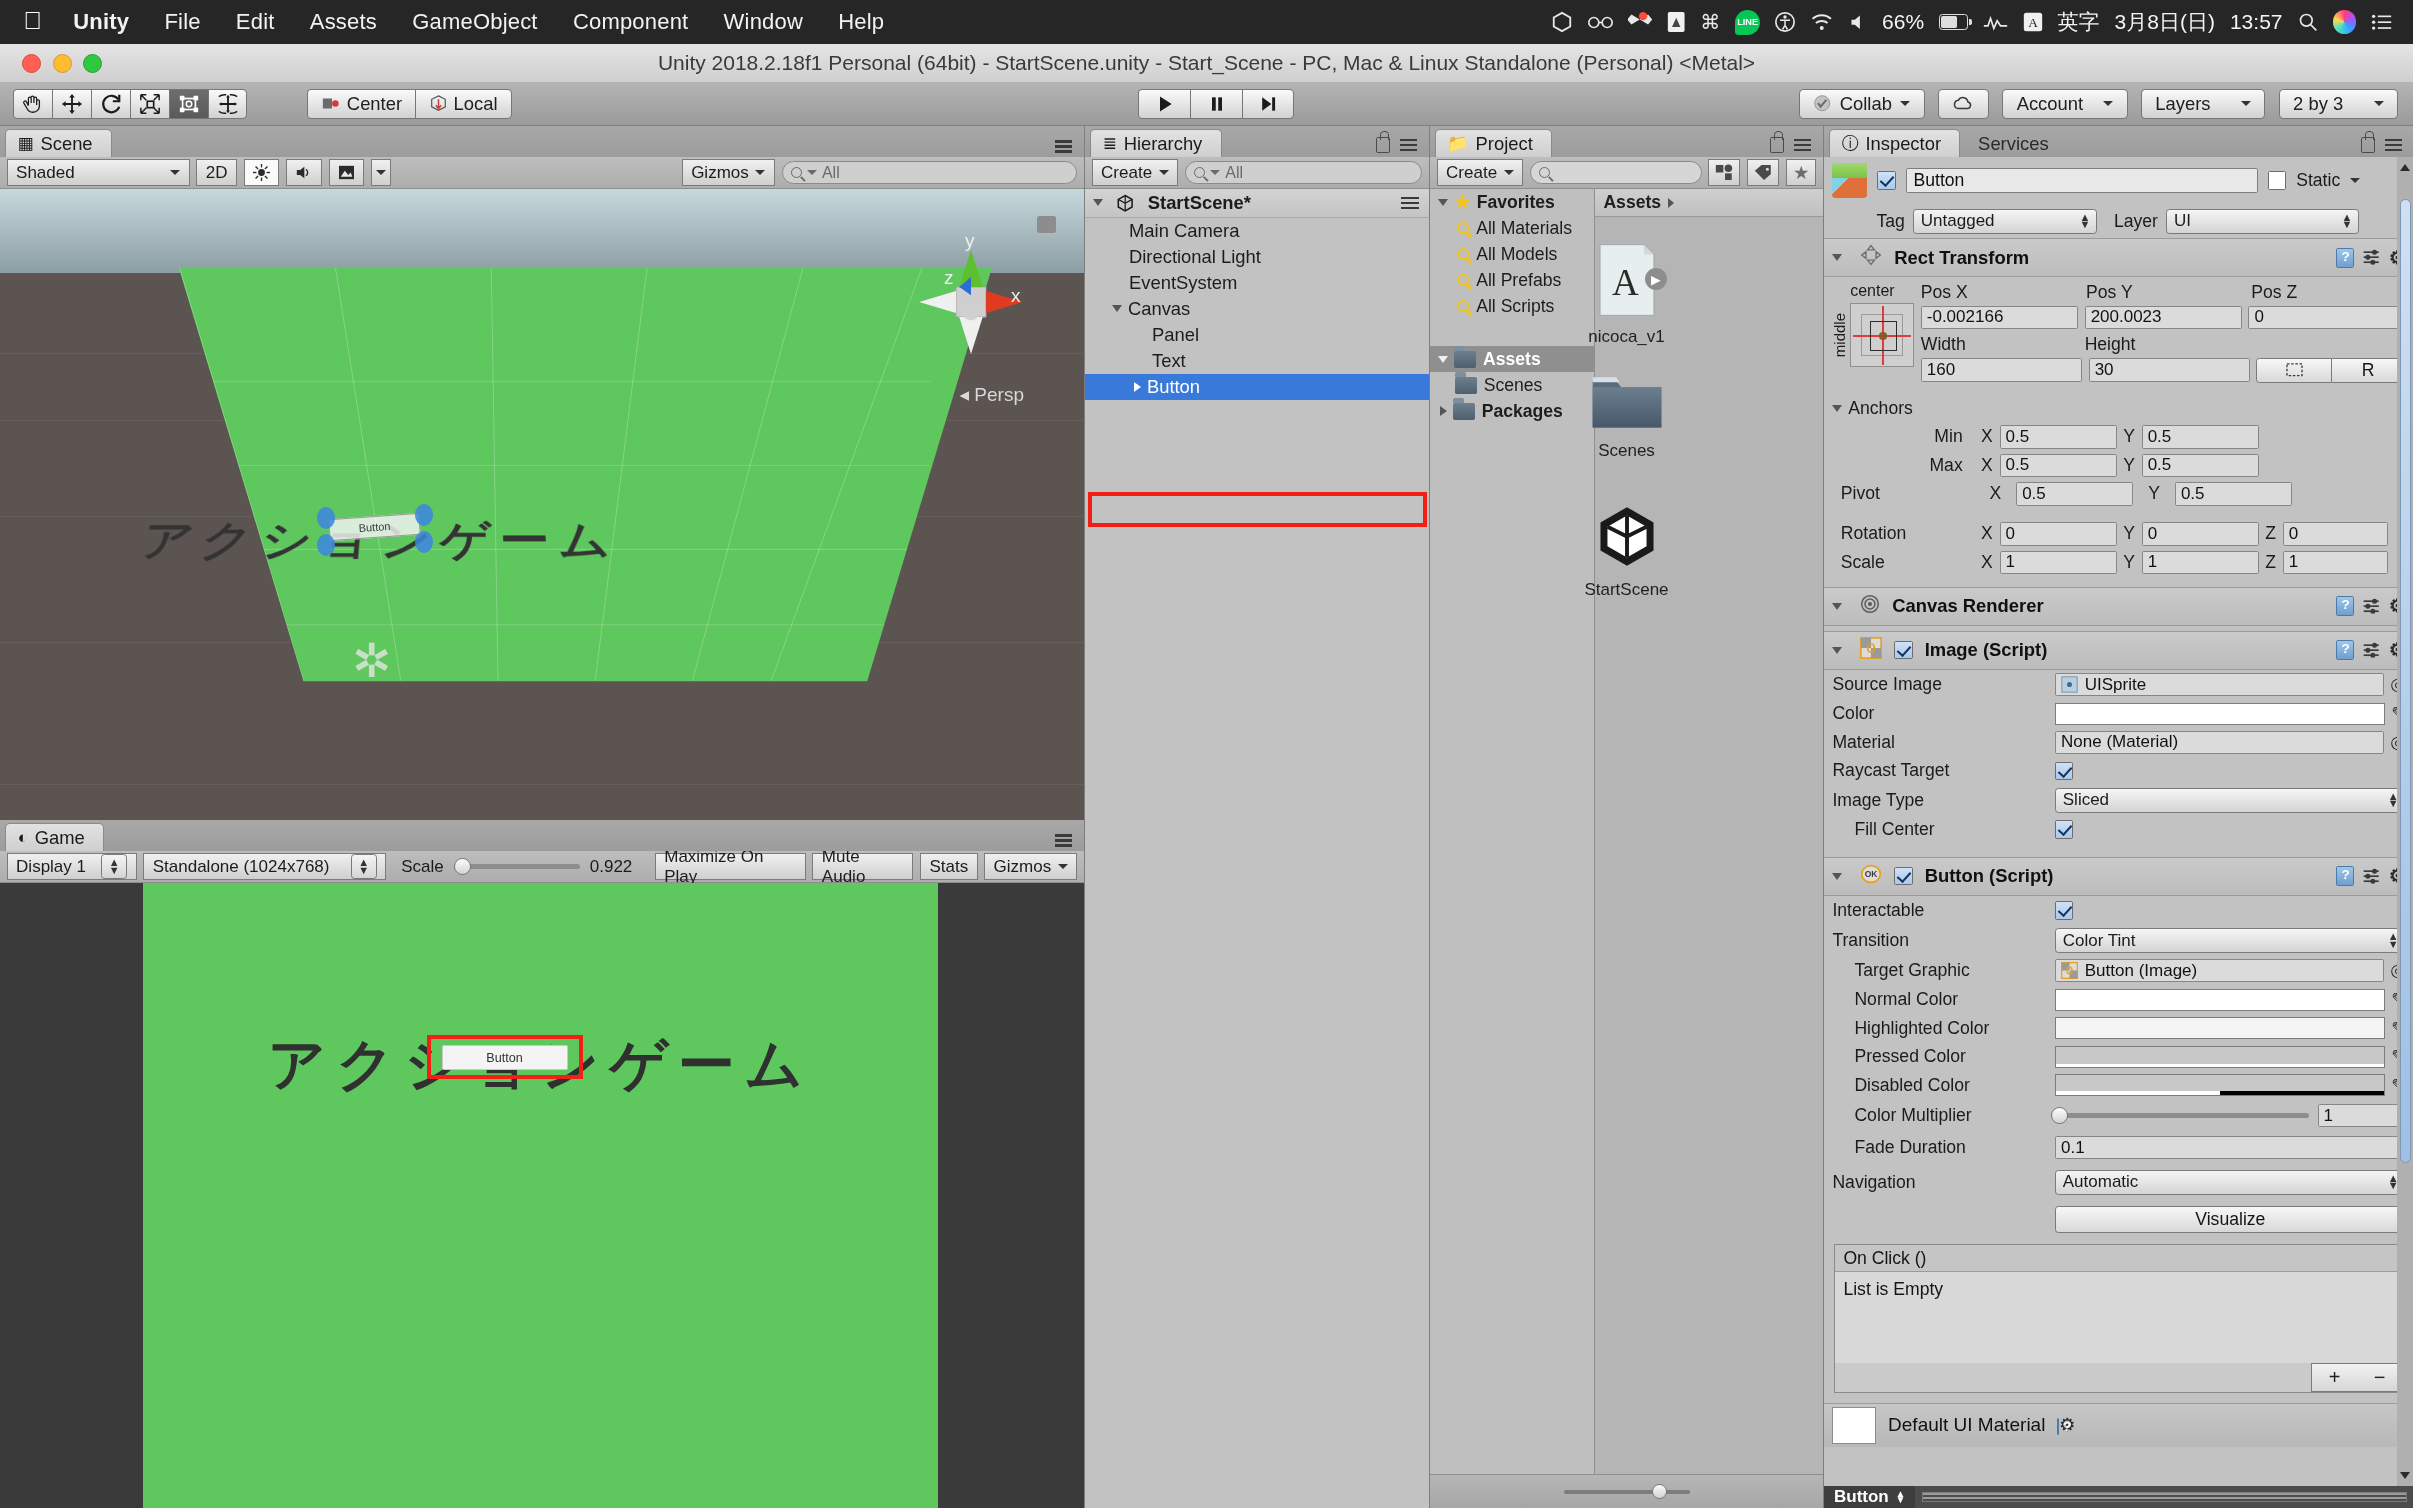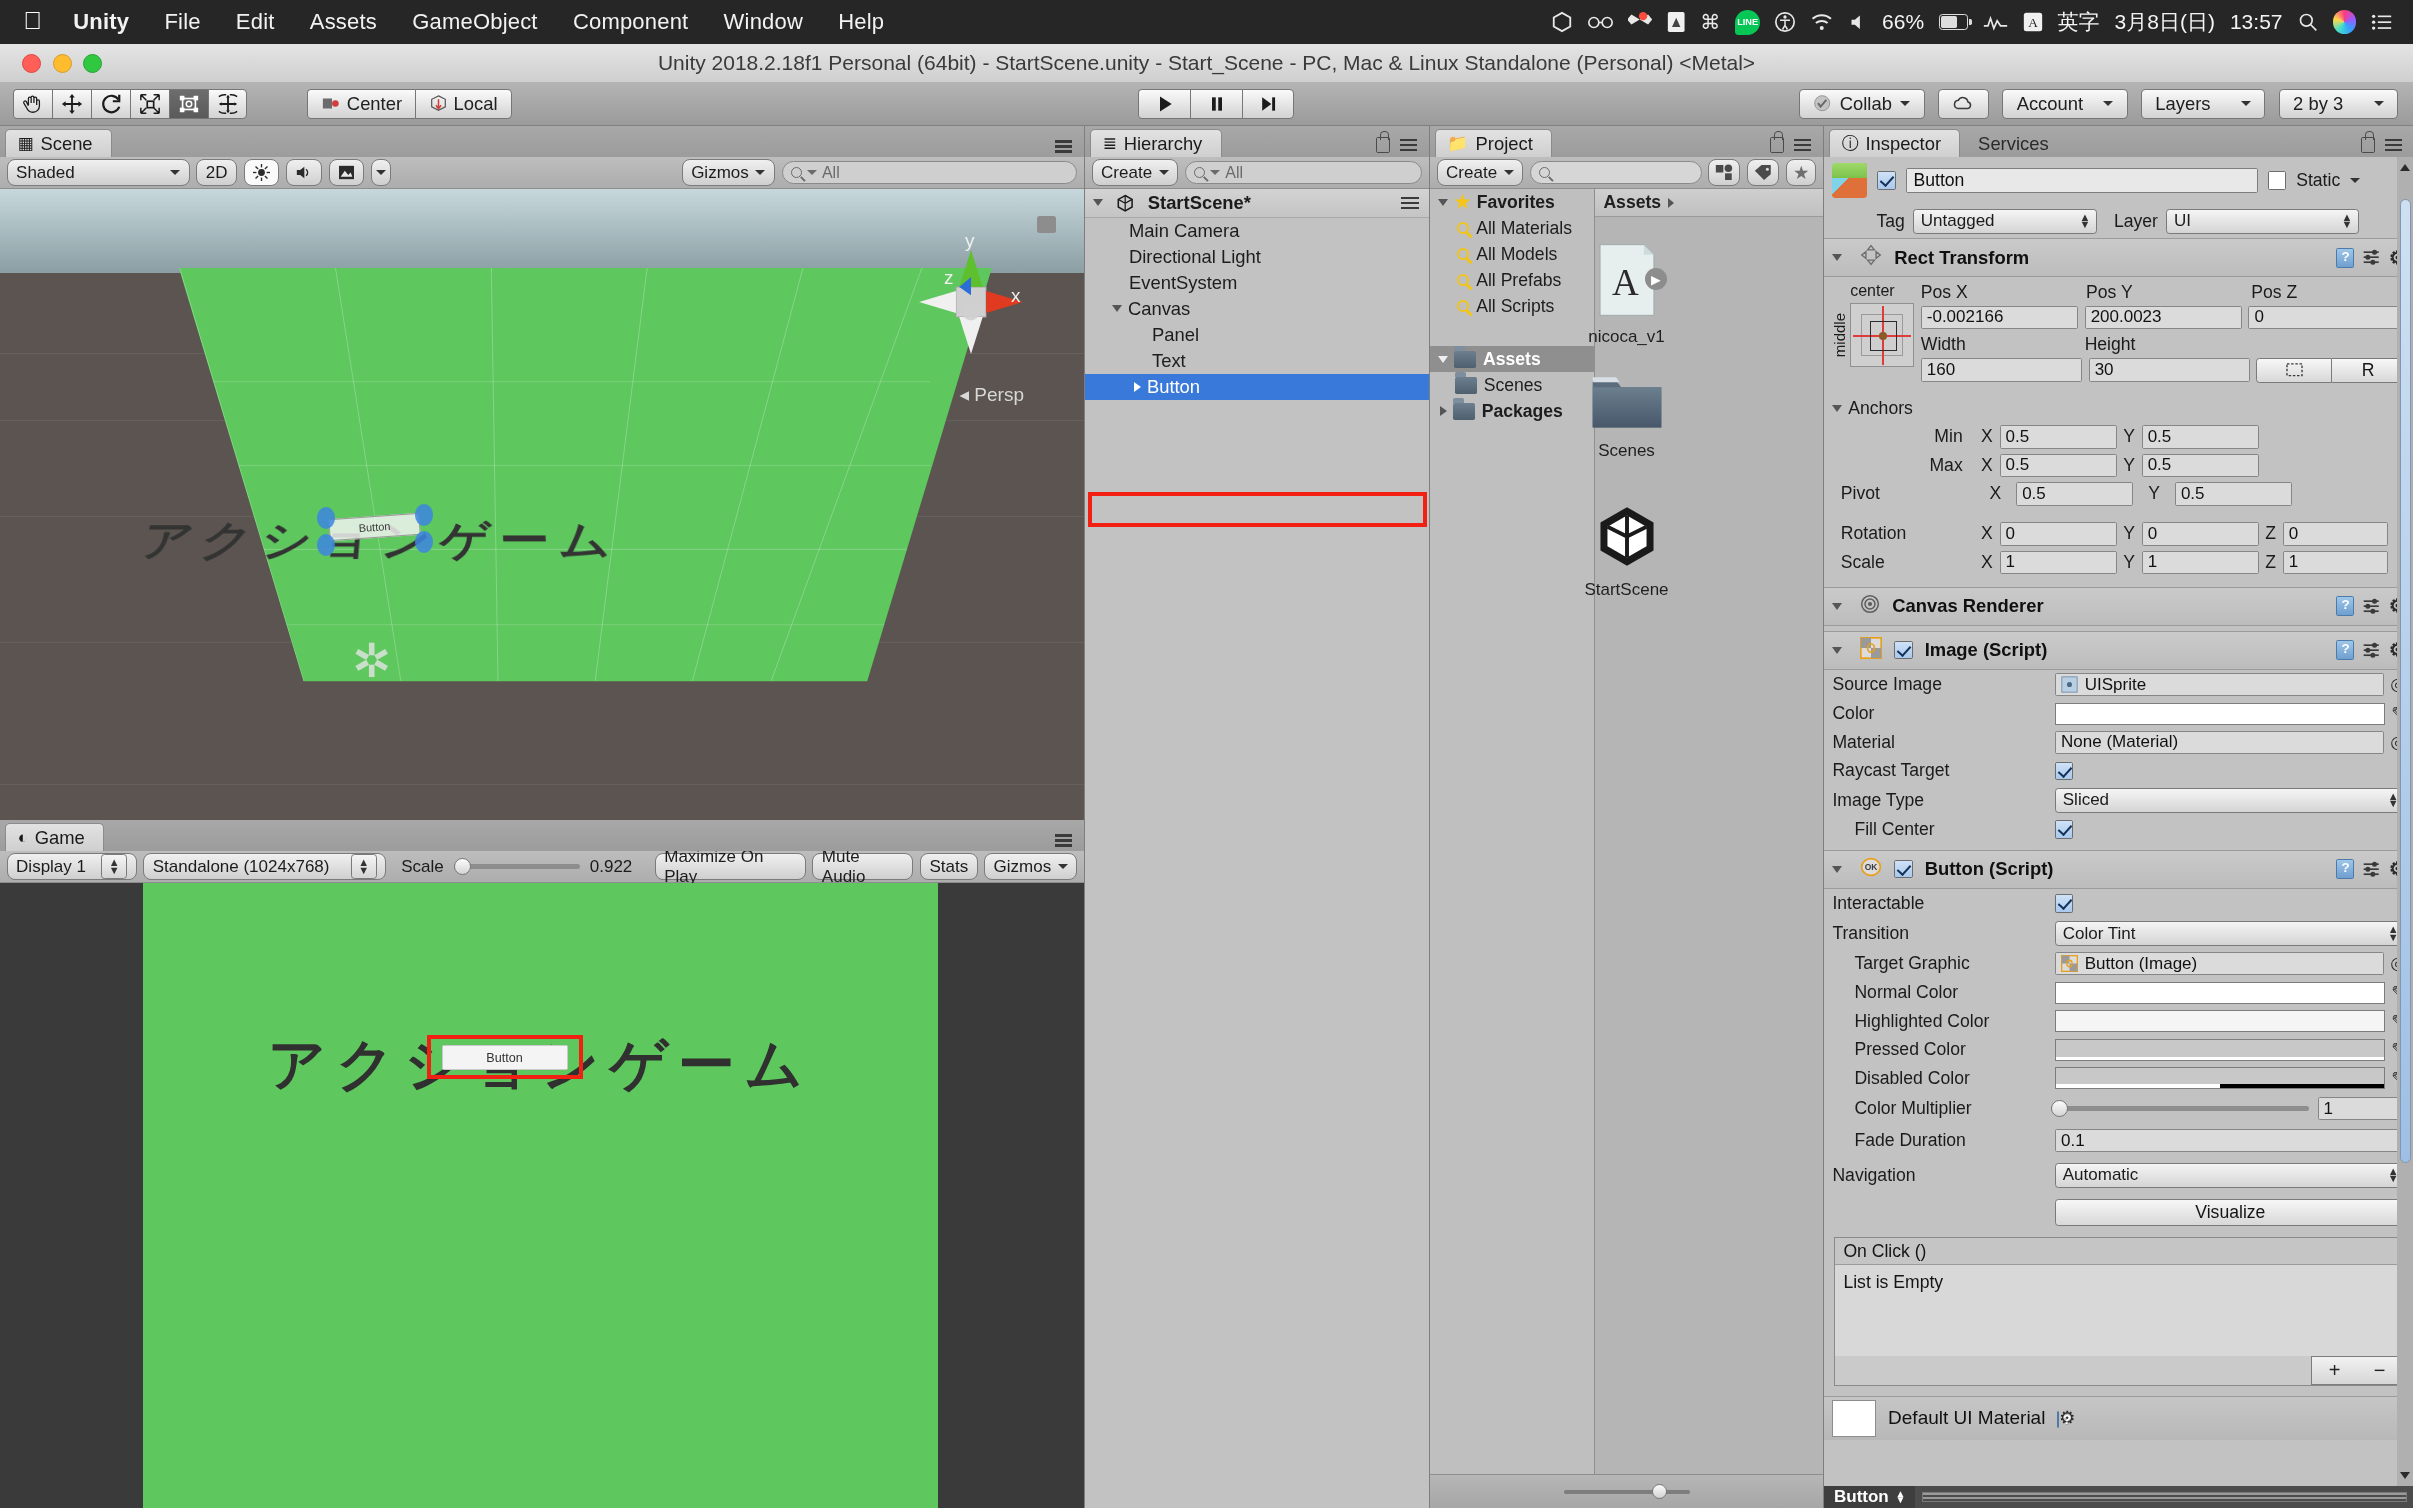--- a/index.html
+++ b/index.html
@@ -100,21 +100,21 @@
   .lock:before{content:"";position:absolute;left:2.5px;top:-6.7px;width:6.7px;height:7.5px;border:1.7px solid #4a4a4a;border-bottom:none;border-radius:4.2px 4.2px 0 0;}
   .hamb{display:flex;flex-direction:column;gap:2.5px;}
   .hamb i{display:block;width:17.6px;height:2.5px;background:#3a3a3a;}
 
   .subbar{
     height:32px;background:linear-gradient(#bdbdbd,#adadad);
     border-bottom:0.8px solid #8e8e8e;display:flex;align-items:center;gap:6.7px;padding:0 6.7px;
   }
   .minibtn{
     height:27px;padding:0 8.4px;background:linear-gradient(#f0f0f0,#cfcfcf);
-    border:0.8px solid #7b7b7b;border-radius:8px;font-size:17px;color:#1c1c1c;
+    border:0.8px solid #7b7b7b;border-radius:0;font-size:17px;color:#1c1c1c;
     display:flex;align-items:center;gap:6.7px;
   }
   .searchpill{
     flex:1;height:23.5px;background:#cfcfcf;border:0.8px solid #8a8a8a;border-radius:11.7px;
     display:flex;align-items:center;padding:0 8.4px;gap:5px;font-size:16px;color:#6a6a6a;
   }
   .mag{width:11px;height:11px;border:1.7px solid #6a6a6a;border-radius:50%;position:relative;flex:none;}
   .mag:after{content:"";position:absolute;right:-5px;bottom:-2.5px;width:5.9px;height:1.7px;background:#6a6a6a;transform:rotate(45deg);}
 
   
@@ -1168,21 +1168,21 @@
         <span class="dd" style="flex:1">
           <span>Sliced</span>
           <span class="updown">▲<br>▼</span>
         </span>
       </div>
       <div class="row" style="height:28.5px;gap:6.7px">
         <span class="lbl" style="width:216px;padding-left:22px">Fill Center</span>
         <span class="cb on"></span>
       </div>
 
-      <div class="comp-hdr" style="margin-top:6px">
+      <div class="comp-hdr" style="margin-top:13px">
         <span class="tri down"></span>
         <span>
           <svg width="22" height="22" viewBox="0 0 26 26" style="font-size:22px">
               <ellipse cx="13" cy="13" rx="11" ry="10" fill="#dcdcdc" stroke="#e9a01a" stroke-width="2"></ellipse>
               <text x="13" y="17" font-size="10" text-anchor="middle" fill="#3a3a3a" font-weight="bold">OK</text>
             </svg>
         </span>
         <span class="cb on"></span>
         <span>Button (Script)</span>
         <span class="tools">

